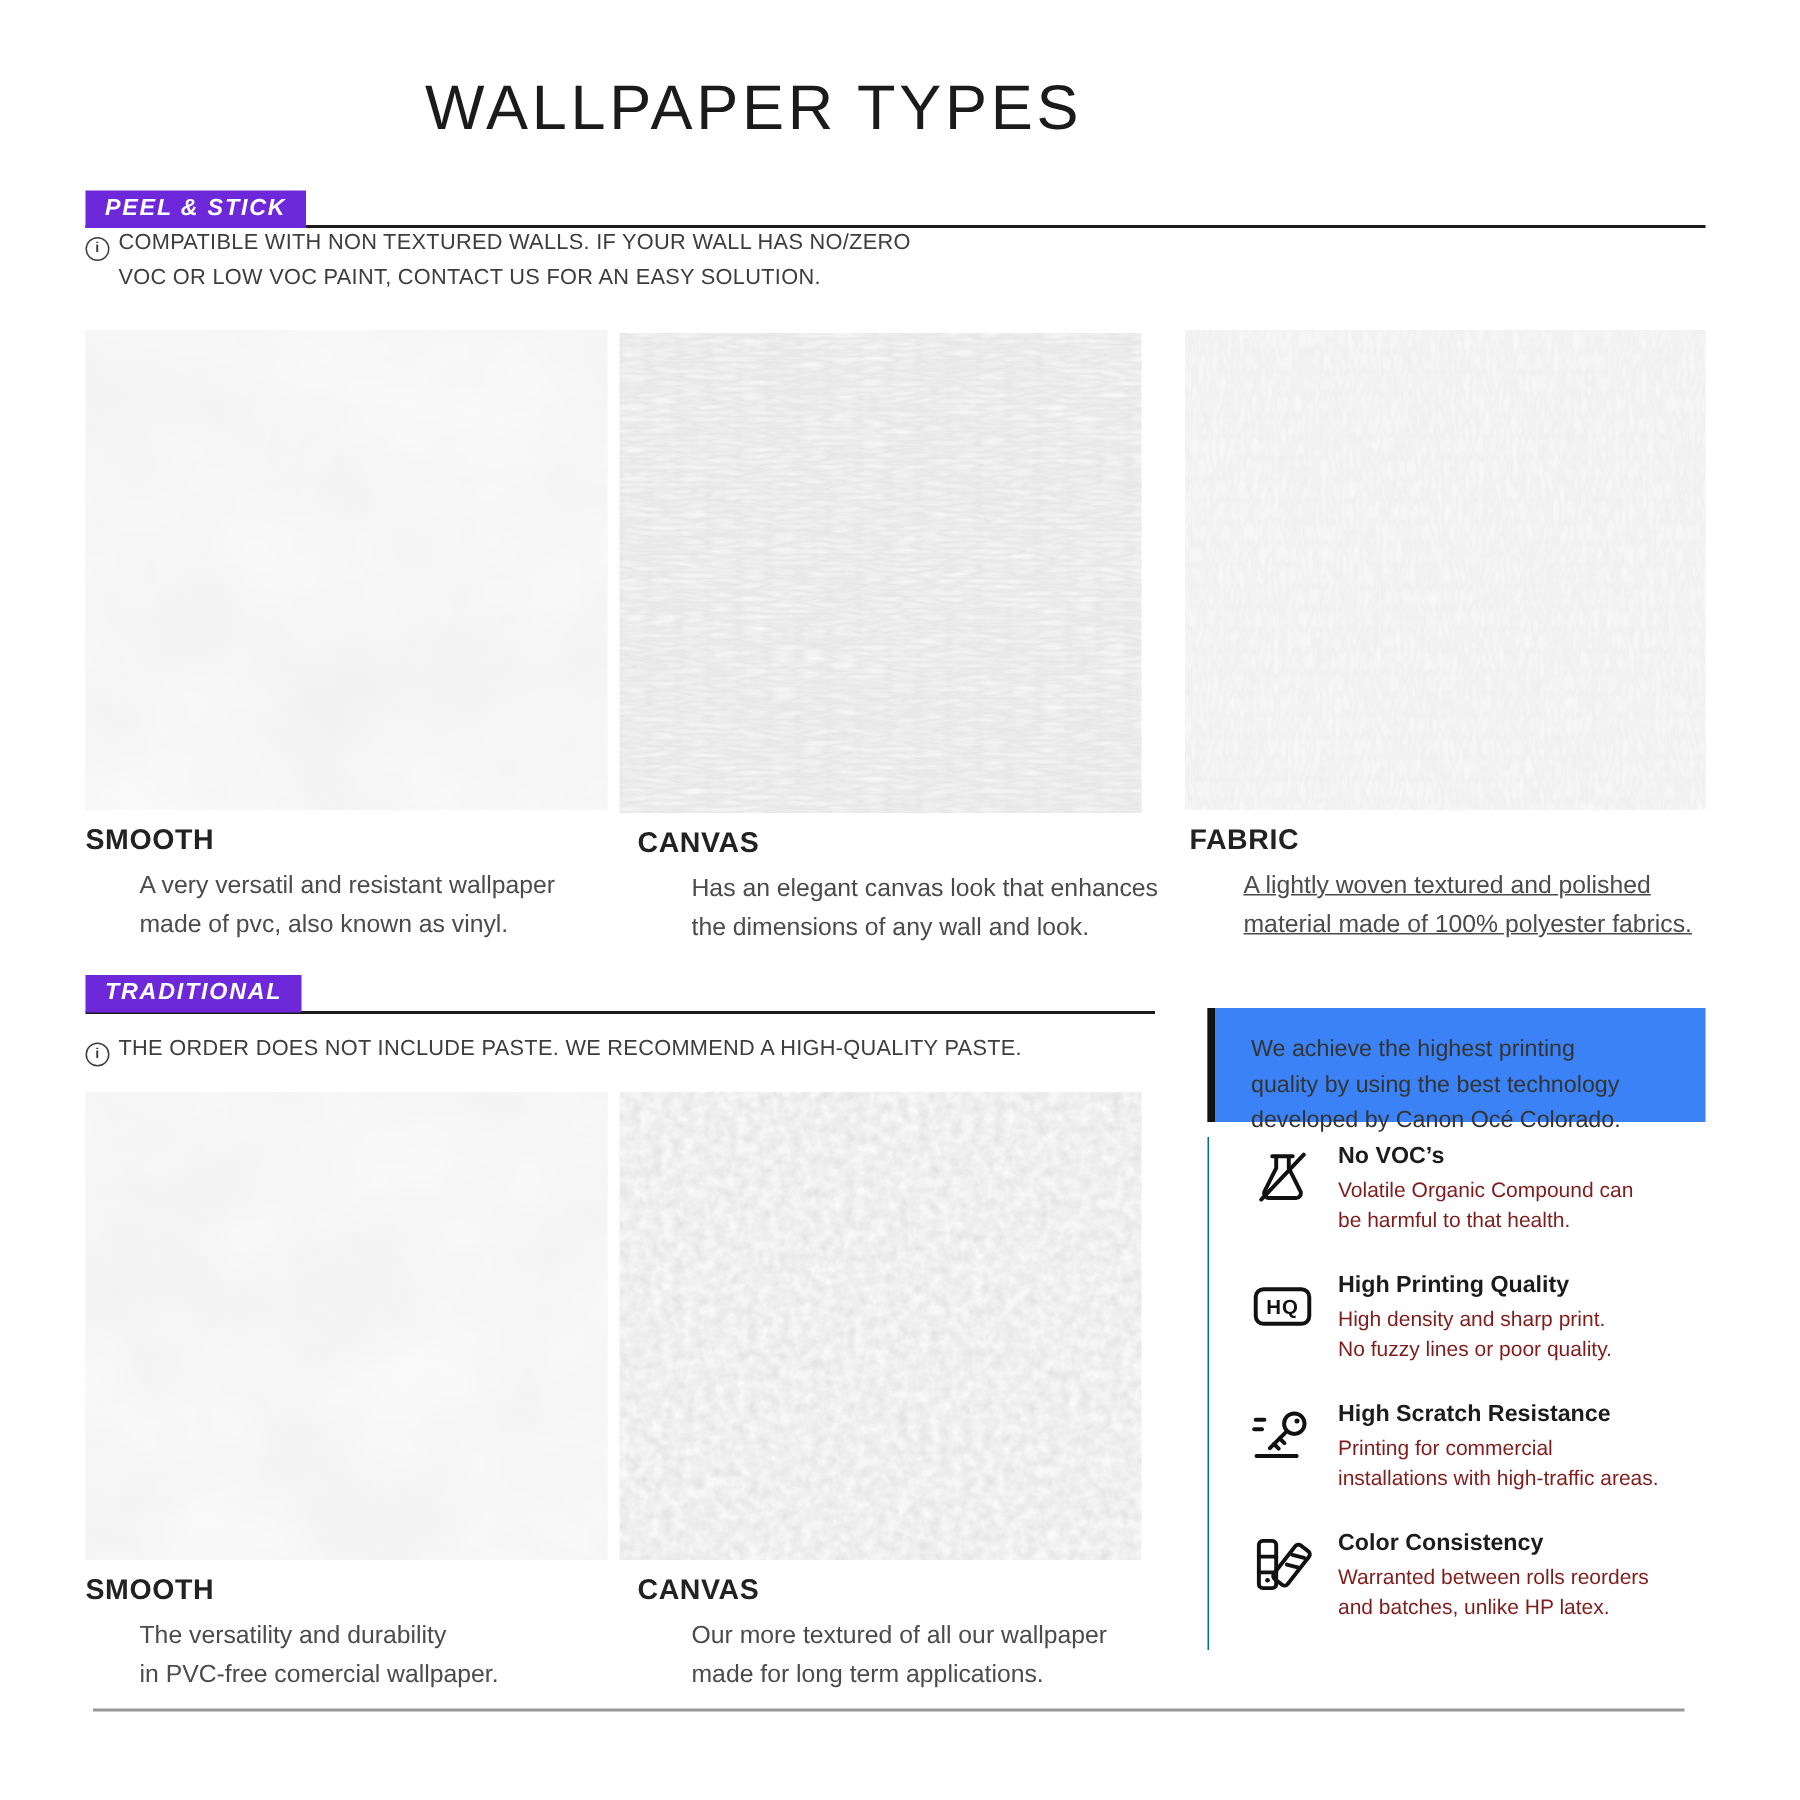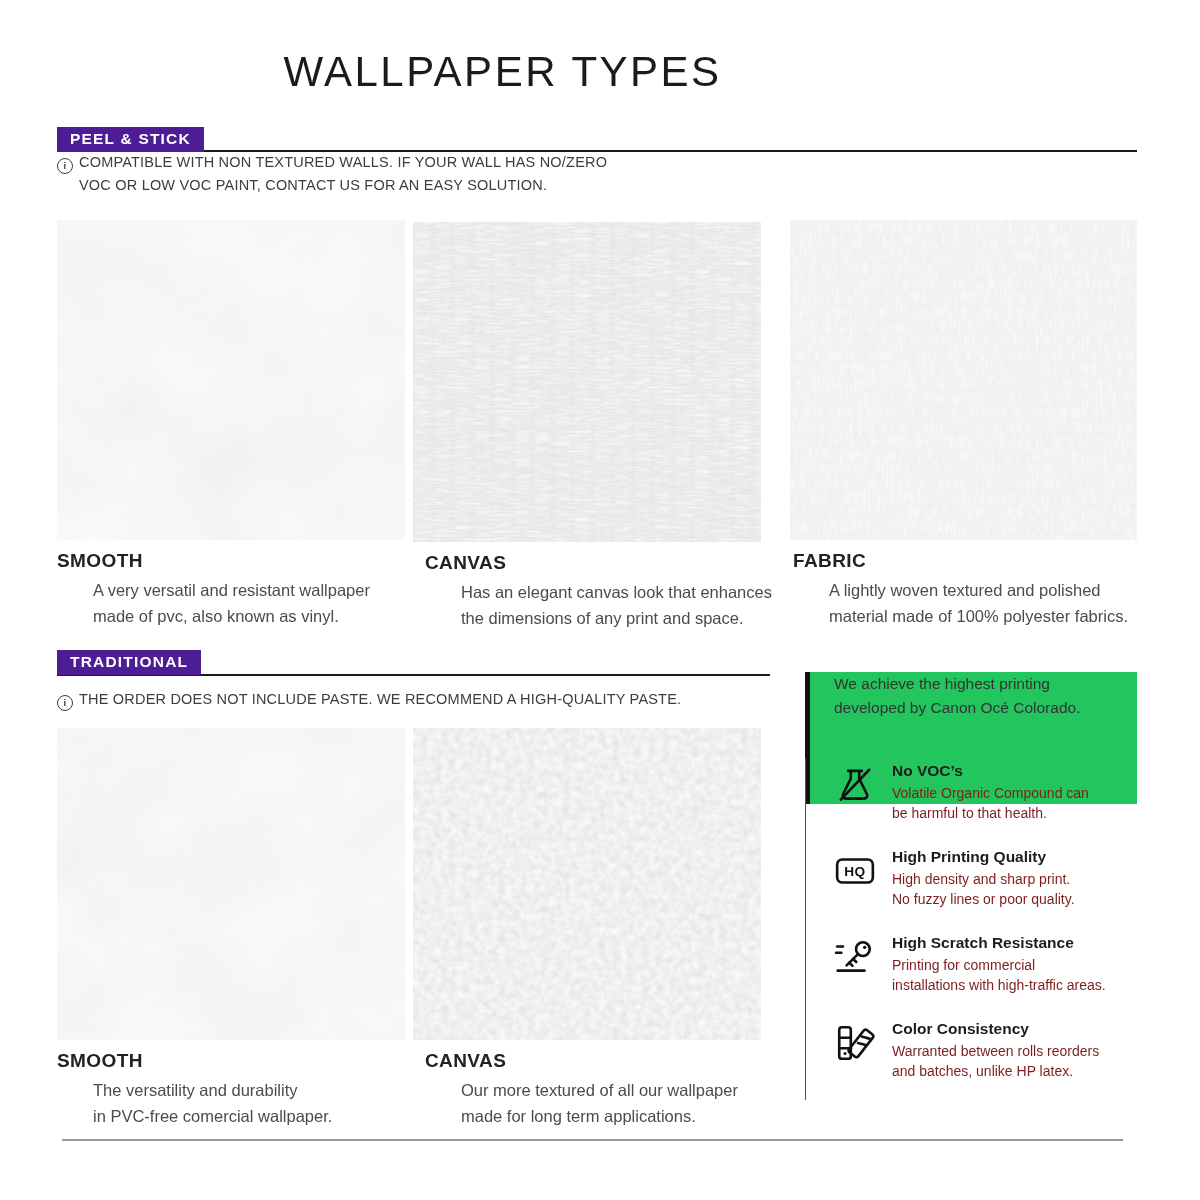--- a/index.html
+++ b/index.html
@@ -6,23 +6,23 @@
   .page{
     position:relative;width:1200px;height:1200px;background:#ffffff;
     font-family:"Liberation Sans",sans-serif;color:#1c1c1c;overflow:hidden;
   }
   .title{
     position:absolute;left:0;top:48px;width:1005px;margin:0;
     font-size:42px;font-weight:400;letter-spacing:2.5px;text-align:center;
     color:#1b1b1b;
   }
   .sec-label{
-    position:absolute;left:57px;background:#4c1d95;color:#ffffff;
+    position:absolute;left:57px;background:#6d28d9;color:#ffffff;
     font-size:15.5px;font-weight:700;letter-spacing:1.2px;
-    padding:4px 13px 5px 13px;line-height:16px;white-space:nowrap;z-index:2;
+    padding:4px 13px 5px 13px;line-height:16px;white-space:nowrap;z-index:2;font-style:italic;
   }
   .rule{position:absolute;height:2px;background:#1a1a1a;}
   .rule-1{left:57px;top:150px;width:1080px;}
   .rule-2{left:57px;top:674px;width:713px;}
   .bottom-rule{position:absolute;left:62px;top:1139px;width:1061px;height:2px;background:#979797;}
   .note{
     position:absolute;left:57px;font-size:14.5px;color:#3d3d3d;
     letter-spacing:0.2px;line-height:22px;
   }
   .note-line{white-space:nowrap;}
@@ -37,23 +37,23 @@
   .swatch svg{position:absolute;left:0;top:0;width:100%;height:100%;display:block;}
   .h320{height:320px;}
   .h312{height:312px;}
   .sw-name{
     margin-top:10px;font-size:19px;font-weight:700;letter-spacing:0.4px;
     color:#222222;white-space:nowrap;
   }
   .sw-desc{margin-top:5px;font-size:16.5px;color:#4b4b4b;line-height:26px;}
   .sw-desc div{white-space:nowrap;margin-left:36px;}
   .quote{
-    position:absolute;left:805px;top:672px;width:332px;height:132px;
-    background:#22c55e;border-left:5px solid #111111;box-sizing:border-box;
-    padding:0 8px 0 24px;font-size:15.5px;line-height:23.5px;color:#333333;
+    position:absolute;left:805px;top:672px;width:332px;height:76px;
+    background:#3b82f6;border-left:5px solid #111111;box-sizing:border-box;
+    padding:16px 8px 0 24px;font-size:15.5px;line-height:23.5px;color:#333333;
   }
   .quote div{white-space:nowrap;}
   .features{
     position:absolute;left:805px;top:758px;width:332px;height:342px;
     border-left:1px solid #0369a1;box-sizing:border-box;
   }
   .feature{position:absolute;left:0;width:332px;}
   .f-ic{position:absolute;left:28px;top:2px;width:42px;height:42px;}
   .f-ic path,.f-ic rect,.f-ic line,.f-ic circle{fill:none;stroke:#111111;stroke-width:2.5;stroke-linecap:round;stroke-linejoin:round;}
   .f-ic .fill{fill:#111111;stroke:none;}
@@ -151,32 +151,32 @@
 
   <div class="col" style="left:413px;top:222px;width:348px;">
     <div class="swatch h320">
       <svg preserveAspectRatio="none">
           <rect width="100%" height="100%" filter="url(#texCanvasA)"></rect>
         </svg>
     </div>
     <div class="sw-name" style="padding-left:12px;">CANVAS</div>
     <div class="sw-desc" style="padding-left:12px;">
       <div>Has an elegant canvas look that enhances</div>
-      <div>the dimensions of any print and space.</div>
+      <div>the dimensions of any wall and look.</div>
     </div>
   </div>
 
   <div class="col" style="left:790px;top:220px;width:347px;">
     <div class="swatch h320">
       <svg preserveAspectRatio="none">
           <rect width="100%" height="100%" filter="url(#texFabricA)"></rect>
         </svg>
     </div>
     <div class="sw-name" style="padding-left:3px;">FABRIC</div>
-    <div class="sw-desc" style="padding-left:3px;">
+    <div class="sw-desc" style="padding-left:3px;text-decoration:underline;">
       <div>A lightly woven textured and polished</div>
       <div>material made of 100% polyester fabrics.</div>
     </div>
   </div>
 
   <div class="sec-label" style="top:650px;">TRADITIONAL</div>
   <div class="rule rule-2"></div>
 
   <div class="note" style="top:688px;">
     <div class="note-line">
@@ -205,20 +205,21 @@
     </div>
     <div class="sw-name" style="padding-left:12px;">CANVAS</div>
     <div class="sw-desc" style="padding-left:12px;">
       <div>Our more textured of all our wallpaper</div>
       <div>made for long term applications.</div>
     </div>
   </div>
 
   <div class="quote">
     <div>We achieve the highest printing</div>
+    <div>quality by using the best technology</div>
     <div>developed by Canon Océ Colorado.</div>
   </div>
 
   <div class="features">
 
     <div class="feature" style="top:4px;">
       <svg class="f-ic" viewBox="0 0 40 40">
         <path d="M13.5 6.5 h13 M16 6.5 v7.5 L8.6 28.8 a3 3 0 0 0 2.8 4.2 h17.2 a3 3 0 0 0 2.8 -4.2 L24 14 v-7.5"></path>
         <line x1="33.5" y1="5.5" x2="6.5" y2="34"></line>
       </svg>

